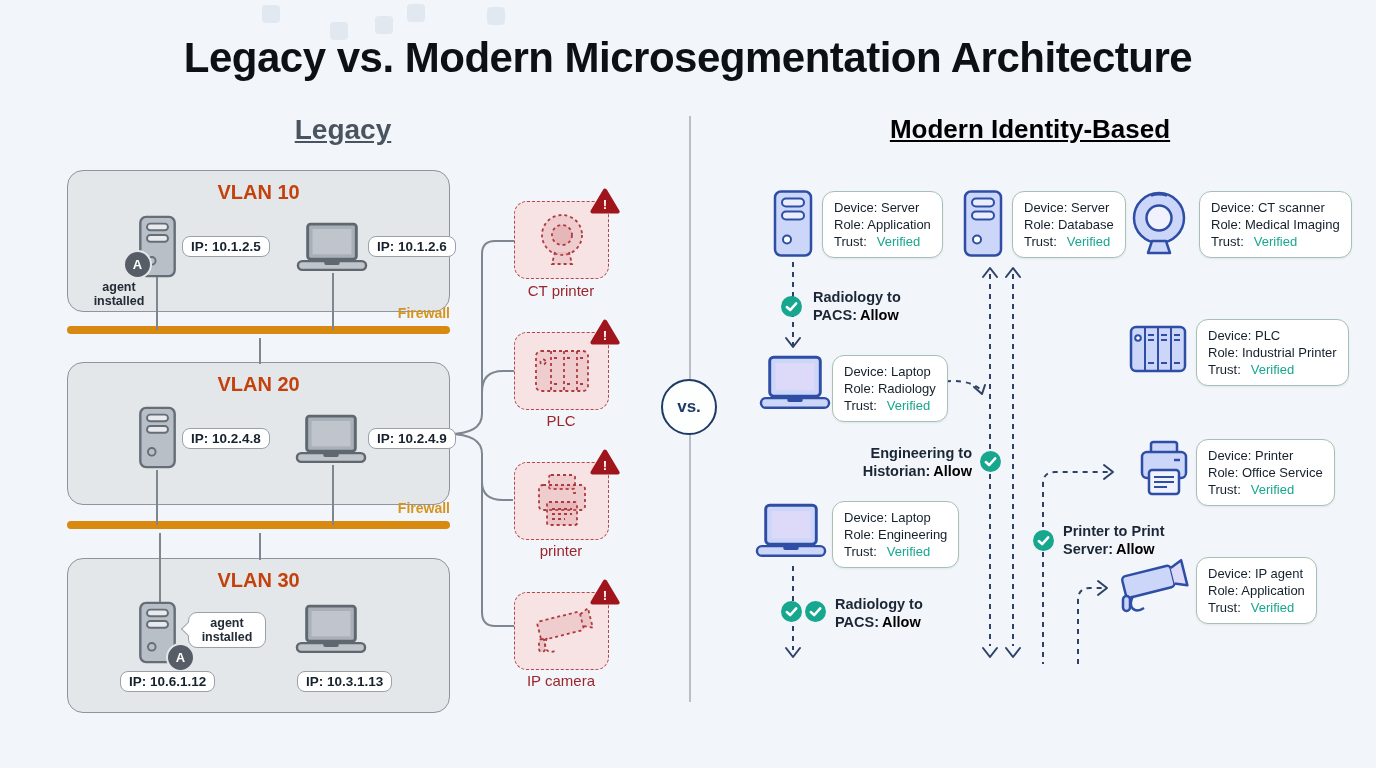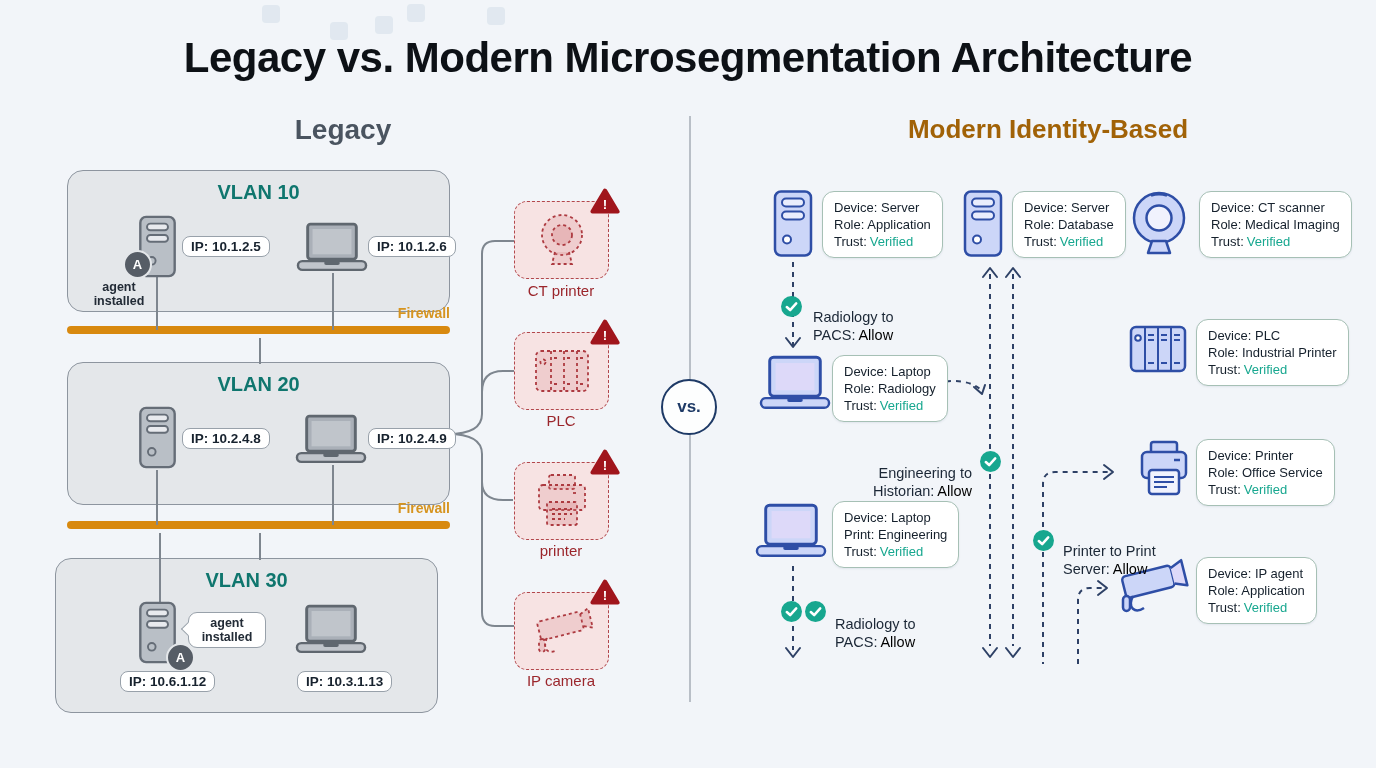--- a/index.html
+++ b/index.html
@@ -2,46 +2,46 @@
 <html><head>
 <meta charset="utf-8">
 <style>
   html,body{margin:0;padding:0;background:#e8ecf1;}
   #canvas{position:relative;width:1376px;height:768px;background:#f2f5f9;overflow:hidden;
           font-family:"Liberation Sans","DejaVu Sans",sans-serif;color:#15202c;}
   .abs{position:absolute;}
   .deco{width:18px;height:18px;border-radius:4px;background:rgba(203,217,229,.45);}
   .page-title{left:0;top:34px;width:1376px;text-align:center;font-size:42px;font-weight:700;
               letter-spacing:-0.5px;color:#0d1116;}
-  .col-head{font-weight:700;text-align:center;}
+  .col-head{font-weight:700;text-align:center;text-decoration:underline;}
   .legacy-head{left:240px;top:114px;width:206px;font-size:28px;color:#4a5460;}
-  .modern-head{left:876px;top:114px;width:344px;font-size:26px;color:#a16207;}
+  .modern-head{left:858px;top:114px;width:344px;font-size:26px;color:#000000;}
   .vlan{background:#e4e7ea;border:1.5px solid #8d959f;border-radius:16px;}
-  .vlan-title{margin-top:10px;text-align:center;font-size:20px;font-weight:600;color:#0f766e;}
+  .vlan-title{margin-top:10px;text-align:center;font-size:20px;font-weight:600;color:#c2410c;}
   .pill{background:#fff;border:1.5px solid #98a1aa;border-radius:8px;padding:2px 8px;
         font-size:13.5px;font-weight:600;color:#17222e;white-space:nowrap;}
   .fw-bar{height:8px;width:383px;background:#d8890f;border-radius:4px;}
   .fw-text{font-size:14px;font-weight:600;color:#d6941f;}
   .agent-note{font-size:12.5px;font-weight:600;color:#222b36;text-align:center;line-height:14px;}
   .a-badge{width:25px;height:25px;border-radius:50%;background:#565d66;border:2.5px solid #e4e7ea;
            color:#fff;font-size:13px;font-weight:700;display:flex;align-items:center;justify-content:center;}
   .bubble{background:#fff;border:1.5px solid #98a1aa;border-radius:9px;padding:3px 8px;
           font-size:12.5px;font-weight:600;color:#222b36;text-align:center;line-height:14px;}
   .bubble::before{content:"";position:absolute;left:-6px;top:11px;width:9px;height:9px;background:#fff;
           border-left:1.5px solid #98a1aa;border-bottom:1.5px solid #98a1aa;transform:rotate(45deg);}
   .risky{width:93px;height:76px;background:#f7e3e3;border:1.6px dashed #b2474c;border-radius:13px;
          display:flex;align-items:center;justify-content:center;}
   .risky-label{width:130px;text-align:center;font-size:15px;font-weight:500;color:#9b262c;}
   .vs-circle{width:52px;height:52px;border-radius:50%;background:#fdfefe;border:2.5px solid #1e3a66;
              display:flex;align-items:center;justify-content:center;font-size:17px;font-weight:700;color:#1e3a66;}
   .card{background:#fff;border:1.5px solid #a6c0b5;border-radius:12px;padding:7px 11px;
         box-shadow:0 1px 2px rgba(30,50,90,.08);font-size:13px;font-weight:500;line-height:17px;
         color:#15202c;white-space:nowrap;}
-  .verified{color:#17a78f;margin-left:3px;}
-  .allow{font-size:14.5px;font-weight:400;line-height:18px;color:#1b2736;white-space:nowrap;margin-top:20px;}
+  .verified{color:#17a78f;margin-left:10px;}
+  .allow{font-size:14.5px;font-weight:700;line-height:18px;color:#1b2736;white-space:nowrap;}
   .allow-val{color:#000000;margin-left:3px;}
   .allow-right{text-align:right;}
   .enf-bar{width:558px;height:46px;background:#dde7f9;border:2px solid #2a55a5;border-radius:14px;
            display:flex;align-items:center;justify-content:center;gap:13px;}
   .enf-text{font-size:18px;font-weight:700;color:#1d4fa8;}
   .icon{display:flex;align-items:center;justify-content:center;}
 </style>
 </head>
 <body>
 
@@ -52,21 +52,21 @@
   <div class="abs deco" style="left:375px;top:16px"></div>
   <div class="abs deco" style="left:407px;top:4px"></div>
   <div class="abs deco" style="left:487px;top:7px"></div>
 
   <div class="abs vlan" style="left:67px;top:170px;width:381px;height:140px">
     <div class="vlan-title">VLAN 10</div>
   </div>
   <div class="abs vlan" style="left:67px;top:362px;width:381px;height:141px">
     <div class="vlan-title">VLAN 20</div>
   </div>
-  <div class="abs vlan" style="left:55px;top:558px;width:381px;height:153px">
+  <div class="abs vlan" style="left:67px;top:558px;width:381px;height:153px">
     <div class="vlan-title">VLAN 30</div>
   </div>
 
   <div class="abs fw-text" style="left:24px;top:305px;width:426px;text-align:right">Firewall</div>
   <div class="abs fw-bar" style="left:67px;top:326px"></div>
   <div class="abs fw-text" style="left:24px;top:500px;width:426px;text-align:right">Firewall</div>
   <div class="abs fw-bar" style="left:67px;top:521px"></div>
 
   <div class="abs risky" style="left:514px;top:201px">
     <span class="icon">
@@ -352,21 +352,21 @@
     <div>Role: Industrial Printer</div>
     <div><span>Trust:</span><span class="verified">Verified</span></div>
   </div>
   <div class="abs card" style="left:1196px;top:439px">
     <div>Device: Printer</div>
     <div>Role: Office Service</div>
     <div><span>Trust:</span><span class="verified">Verified</span></div>
   </div>
   <div class="abs card" style="left:832px;top:501px">
     <div>Device: Laptop</div>
-    <div>Print: Engineering</div>
+    <div>Role: Engineering</div>
     <div><span>Trust:</span><span class="verified">Verified</span></div>
   </div>
   <div class="abs card" style="left:1196px;top:557px">
     <div>Device: IP agent</div>
     <div>Role: Application</div>
     <div><span>Trust:</span><span class="verified">Verified</span></div>
   </div>
 
   <div class="abs allow" style="left:813px;top:288px">
     <div>Radiology to</div>

